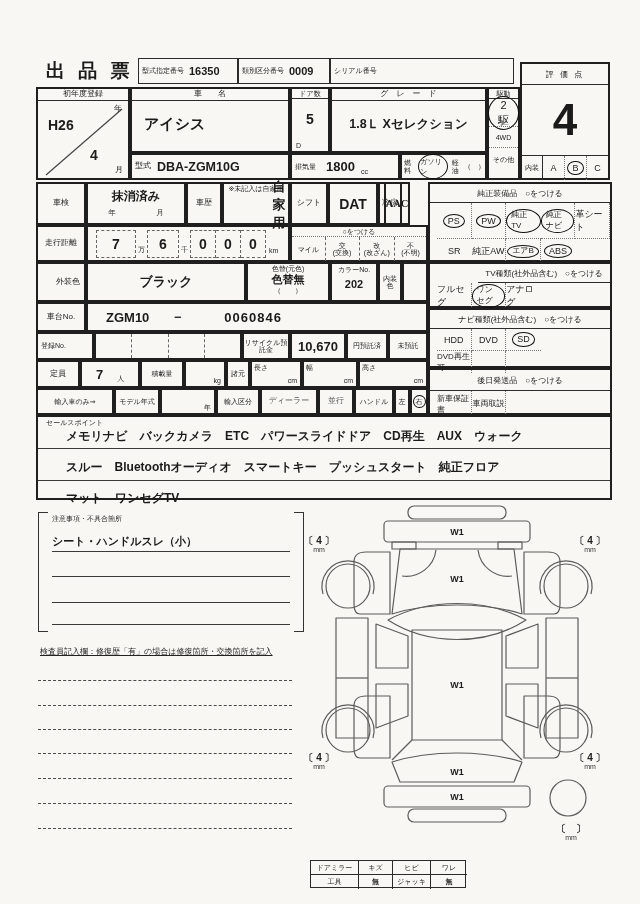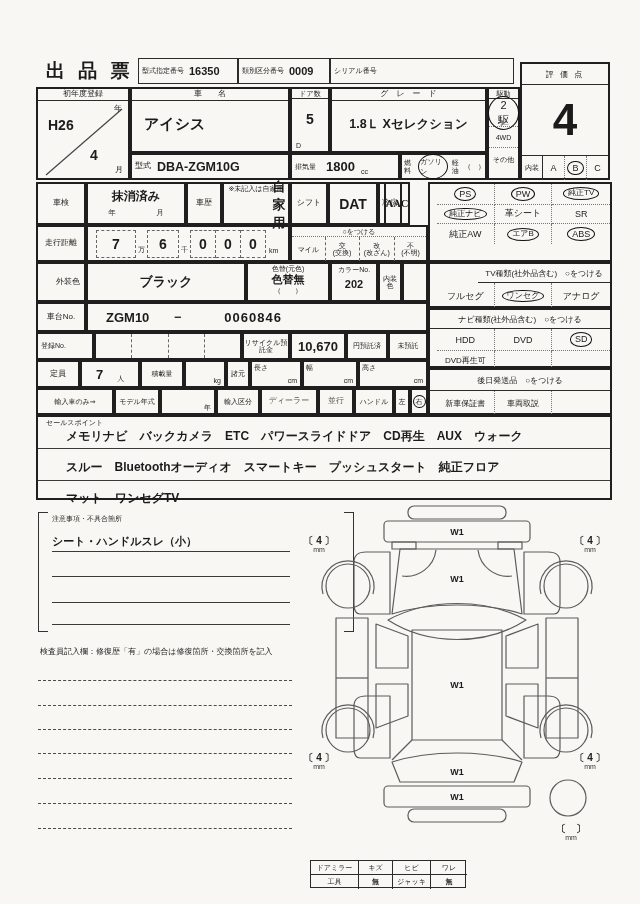--- a/index.html
+++ b/index.html
@@ -18,21 +18,21 @@
   .col{display:flex;flex-direction:column;}
   .lbl{font-size:8px;line-height:1.1;color:#222;}
   .lbl7{font-size:7px;line-height:1.05;color:#222;}
   .val{font-weight:bold;font-size:13px;}
   .val11{font-weight:bold;font-size:11px;}
   .circ{border:1.6px solid #111;border-radius:50%;padding:0 4px;display:inline-block;line-height:1.35;}
   .dashL{border-left:1px dashed #666;}
   .dashedline{border-bottom:1.3px dashed #4a4a4a;}
   .solidline{border-bottom:1px solid #3a3a3a;}
   .titlecell{font-size:8px;text-align:center;border-bottom:1px solid #2b2b2b;display:flex;align-items:center;justify-content:center;}
-  .grid3{display:grid;grid-template-columns:1fr 1fr 1fr;padding-left:7px;}
+  .grid3{display:grid;grid-template-columns:1fr 1fr 1fr 1fr 1fr;padding-left:7px;}
   .gcell{display:flex;align-items:center;justify-content:center;font-size:9px;border-right:1px dotted #777;border-bottom:1px dotted #777;}
   .gcell:nth-child(3n){border-right:none;}
   .bracket{position:relative;}
   .bracket::before{content:"";position:absolute;left:0;top:0;bottom:0;width:9px;border:1.4px solid #333;border-right:none;}
   .bracket::after{content:"";position:absolute;right:0;top:0;bottom:0;width:9px;border:1.4px solid #333;border-left:none;}
   .tread{position:absolute;width:36px;text-align:center;font-size:10px;font-weight:bold;line-height:1.0;color:#222;}
   .tread .mmu{display:block;font-size:7px;font-weight:normal;color:#333;}
   svg text{font-family:"Liberation Sans","DejaVu Sans",sans-serif;}
 </style>
 </head>
@@ -288,20 +288,21 @@
   <div class="abs b2" style="left:394px;top:388px;width:16px;height:27px;">
     <div class="ctr lbl7" style="height:100%;">左</div>
   </div>
   <div class="abs b2" style="left:410px;top:388px;width:18px;height:27px;">
     <div class="ctr" style="height:100%;">
         <span class="circ" style="font-size:7px;padding:1px 2px;">右</span>
       </div>
   </div>
 
   <div class="abs b2" style="left:428px;top:182px;width:184px;height:80px;">
+    <div class="titlecell" style="height:18px;">純正装備品　○をつける</div>
     <div class="grid3" style="height:60px;">
       <div class="gcell">
           <span class="circ">PS</span>
         </div>
       <div class="gcell">
           <span class="circ">PW</span>
         </div>
       <div class="gcell">
           <span class="circ" style="font-size:8px;">純正TV</span>
         </div>
@@ -356,29 +357,29 @@
     </div>
   </div>
 
   <div class="abs b2" style="left:36px;top:415px;width:576px;height:85px;">
     <div class="abs lbl7" style="left:8px;top:2px;">セールスポイント</div>
     <div class="solidline" style="height:28px;display:flex;align-items:flex-end;padding:0 0 3px 28px;font-size:12px;font-weight:bold;">メモリナビ　バックカメラ　ETC　パワースライドドア　CD再生　AUX　ウォーク</div>
     <div class="solidline" style="height:27px;display:flex;align-items:flex-end;padding:0 0 4px 28px;font-size:12px;font-weight:bold;">スルー　Bluetoothオーディオ　スマートキー　プッシュスタート　純正フロア</div>
     <div style="height:26px;display:flex;align-items:flex-end;padding:0 0 5px 28px;font-size:12px;font-weight:bold;">マット　ワンセグTV</div>
   </div>
 
-  <div class="abs bracket" style="left:38px;top:512px;width:316px;height:120px;">
+  <div class="abs bracket" style="left:38px;top:512px;width:266px;height:120px;">
     <div class="abs lbl7" style="left:14px;top:3px;">注意事項・不具合箇所</div>
     <div class="abs solidline" style="left:14px;top:14px;width:238px;height:26px;font-size:11px;font-weight:bold;display:flex;align-items:flex-end;padding-bottom:2px;">シート・ハンドルスレ（小）</div>
     <div class="abs solidline" style="left:14px;top:52px;width:238px;height:13px;"></div>
     <div class="abs solidline" style="left:14px;top:78px;width:238px;height:13px;"></div>
     <div class="abs solidline" style="left:14px;top:100px;width:238px;height:13px;"></div>
   </div>
 
-  <div class="abs" style="left:40px;top:646px;width:262px;font-size:8px;color:#222;">検査員記入欄：修復歴「有」の場合は修復箇所・交換箇所を記入</div>
+  <div class="abs" style="left:40px;top:646px;width:262px;font-size:8px;color:#222;text-decoration:underline;">検査員記入欄：修復歴「有」の場合は修復箇所・交換箇所を記入</div>
 
   <div class="abs dashedline" style="left:38px;top:680px;width:254px;height:1px;"></div>
   <div class="abs dashedline" style="left:38px;top:705px;width:254px;height:1px;"></div>
   <div class="abs dashedline" style="left:38px;top:729px;width:254px;height:1px;"></div>
   <div class="abs dashedline" style="left:38px;top:753px;width:254px;height:1px;"></div>
   <div class="abs dashedline" style="left:38px;top:778px;width:254px;height:1px;"></div>
   <div class="abs dashedline" style="left:38px;top:803px;width:254px;height:1px;"></div>
   <div class="abs dashedline" style="left:38px;top:828px;width:254px;height:1px;"></div>
 
   <svg class="abs" style="left:296px;top:500px;" width="324" height="360" viewBox="0 0 324 360">

